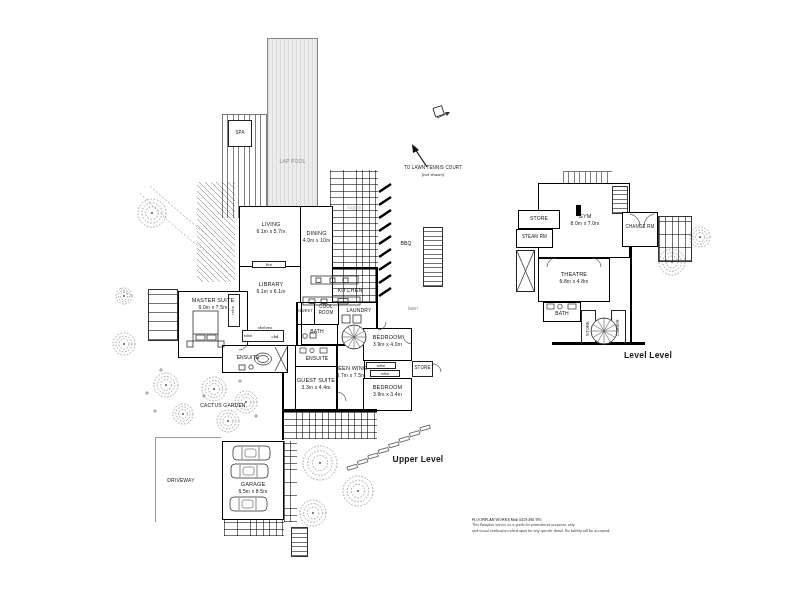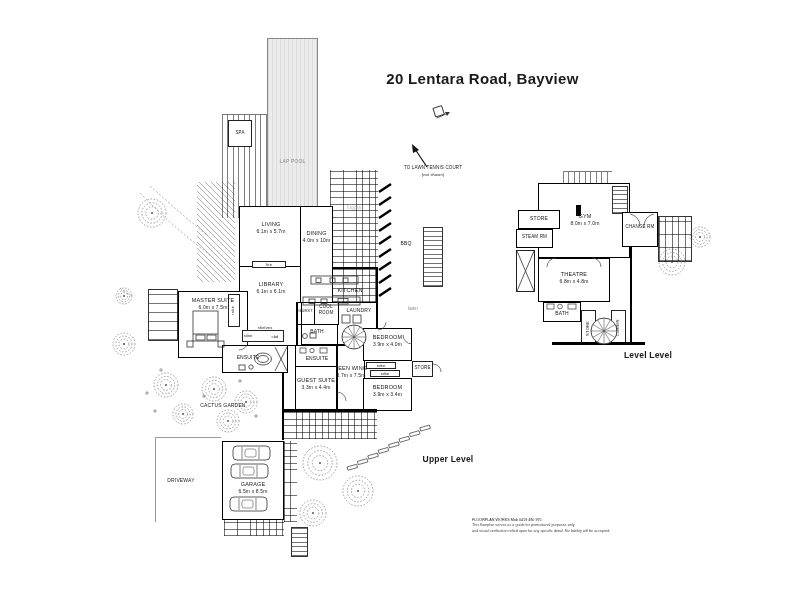--- a/index.html
+++ b/index.html
@@ -282,21 +282,20 @@
       <line x1="427" y1="167" x2="415" y2="149" stroke="#111" stroke-width="1.2"></line>
       <polygon points="412,144 419,150 413,153" fill="#111"></polygon>
     </g>
     <g stroke="#333" fill="none" stroke-width="0.9">
       <rect x="434" y="107" width="9" height="9" transform="rotate(-18 438 111)"></rect>
       <line x1="437" y1="118" x2="448" y2="113"></line>
       <polygon points="450,112 445,112 447,116" fill="#333" stroke="none"></polygon>
     </g>
   </svg>
 
-  <div id="title">20 Lentara Road, Bayview</div>
 
   <div class="lbl t45" style="left:396px;top:165px;width:74px">TO LAWN TENNIS COURT</div>
   <div class="lbl t4" style="left:396px;top:172px;width:74px">(not shown)</div>
 
   <div class="lbl t5 gray" style="left:267px;top:158px;width:51px">LAP POOL</div>
   <div class="lbl t45" style="left:228px;top:130px;width:24px">SPA</div>
   <div class="lbl t5 gray" style="left:332px;top:204px;width:44px;opacity:.55">loggia</div>
   <div class="lbl t5" style="left:392px;top:240px;width:28px">BBQ</div>
 
   <div class="lbl" style="left:245px;top:221px;width:52px">
@@ -349,21 +348,21 @@
   <div class="lbl t4" style="left:370px;top:371px;width:30px">robe</div>
   <div class="lbl t45" style="left:412px;top:365px;width:21px">STORE</div>
   <div class="lbl t45 gray" style="left:402px;top:306px;width:22px">lawn</div>
 
   <div class="lbl t5" style="left:196px;top:402px;width:54px">CACTUS GARDEN</div>
   <div class="lbl t5" style="left:158px;top:477px;width:46px">DRIVEWAY</div>
   <div class="lbl" style="left:222px;top:481px;width:62px">
     <div>GARAGE</div>
       <div class="dim">6.5m x 8.5m</div>
     </div>
-  <div class="lbl bold8" style="left:408px;top:454px;width:80px">Upper Level</div>
+  <div class="lbl bold8" style="left:378px;top:454px;width:80px">Upper Level</div>
 
   <div class="lbl" style="left:560px;top:213px;width:50px">
     <div>GYM</div>
       <div class="dim">8.0m x 7.0m</div>
     </div>
   <div class="lbl t5" style="left:518px;top:215px;width:42px">STORE</div>
   <div class="lbl t45" style="left:516px;top:234px;width:37px">STEAM RM</div>
   <div class="lbl" style="left:538px;top:271px;width:72px">
     <div>THEATRE</div>
       <div class="dim">6.8m x 4.8m</div>

